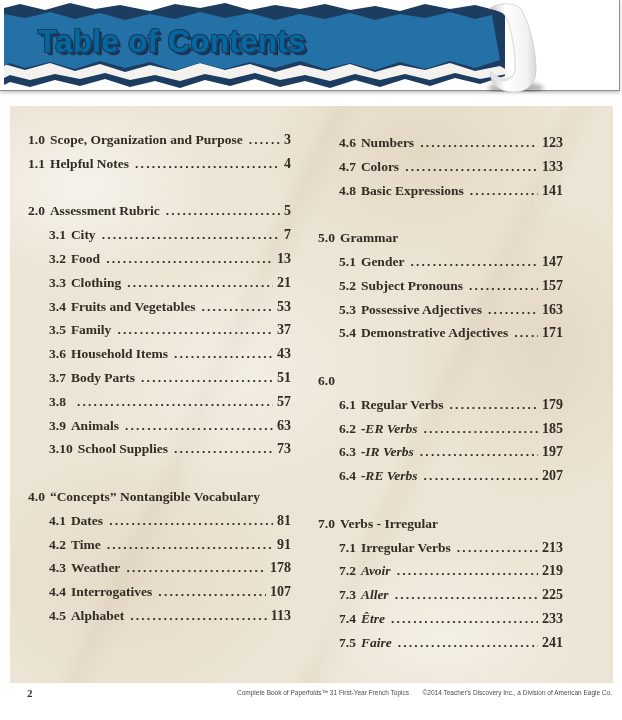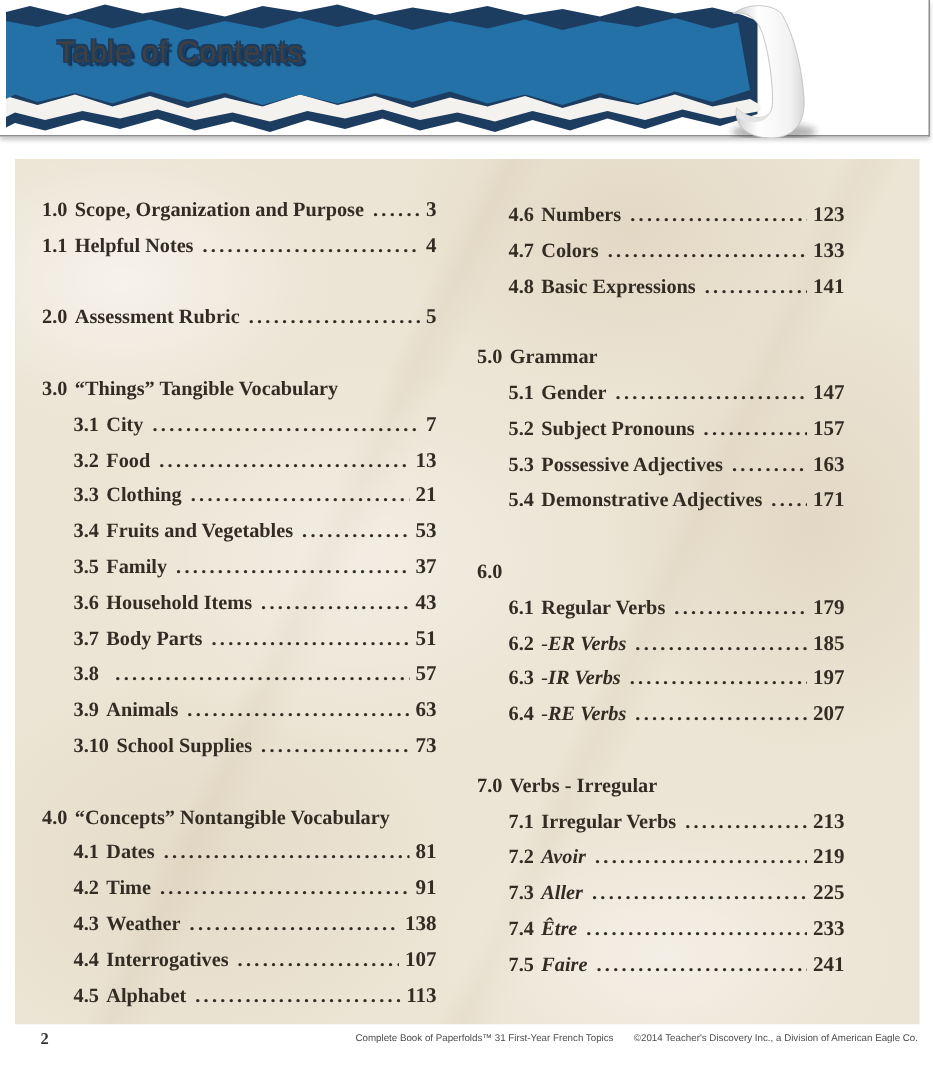--- a/index.html
+++ b/index.html
@@ -14,22 +14,22 @@
     position:absolute;left:0;top:0;width:619px;height:90px;
     background:#ffffff;
     border-right:1px solid #8d8d8d;
     border-bottom:1px solid #8d8d8d;
     box-shadow:0 2px 3px rgba(0,0,0,.22);
   }
   .banner-svg{position:absolute;left:0;top:0;}
   .banner-title{
     position:absolute;left:38px;top:24px;width:300px;
     font-family:"Liberation Sans", sans-serif;
-    font-weight:normal;font-size:20px;letter-spacing:.5px;
-    color:#404040;white-space:nowrap;
+    font-weight:bold;font-size:31px;letter-spacing:.5px;
+    color:#0369a1;white-space:nowrap;
     text-shadow:
       -1px -1px 0 #1c3c60, 1px -1px 0 #1c3c60,
       -1px  1px 0 #1c3c60, 1px  1px 0 #1c3c60,
        2px  2px 0 #1c3c60, 3px 3px 1px rgba(12,28,48,.85);
   }
 
   
   .parchment{
     position:absolute;left:10px;top:106px;width:603px;height:577px;
     background-color:#ece4d4;
@@ -148,24 +148,20 @@
           <span class="lbl">Helpful Notes</span>
           <span class="dots">..........................................................................................</span>
           <span class="pg">4</span>
         </div>
         <div class="toc-row gap">
           <span class="num">2.0</span>
           <span class="lbl">Assessment Rubric</span>
           <span class="dots">..........................................................................................</span>
           <span class="pg">5</span>
         </div>
-        <div class="toc-row gap">
-          <span class="num">3.0</span>
-          <span class="lbl">“Things” Tangible Vocabulary</span>
-        </div>
         <div class="toc-row indent">
           <span class="num">3.1</span>
           <span class="lbl">City</span>
           <span class="dots">..........................................................................................</span>
           <span class="pg">7</span>
         </div>
         <div class="toc-row indent">
           <span class="num">3.2</span>
           <span class="lbl">Food</span>
           <span class="dots">..........................................................................................</span>
@@ -231,21 +227,21 @@
         <div class="toc-row indent">
           <span class="num">4.2</span>
           <span class="lbl">Time</span>
           <span class="dots">..........................................................................................</span>
           <span class="pg">91</span>
         </div>
         <div class="toc-row indent">
           <span class="num">4.3</span>
           <span class="lbl">Weather</span>
           <span class="dots">..........................................................................................</span>
-          <span class="pg">138</span>
+          <span class="pg">178</span>
         </div>
         <div class="toc-row indent">
           <span class="num">4.4</span>
           <span class="lbl">Interrogatives</span>
           <span class="dots">..........................................................................................</span>
           <span class="pg">107</span>
         </div>
         <div class="toc-row indent">
           <span class="num">4.5</span>
           <span class="lbl">Alphabet</span>

